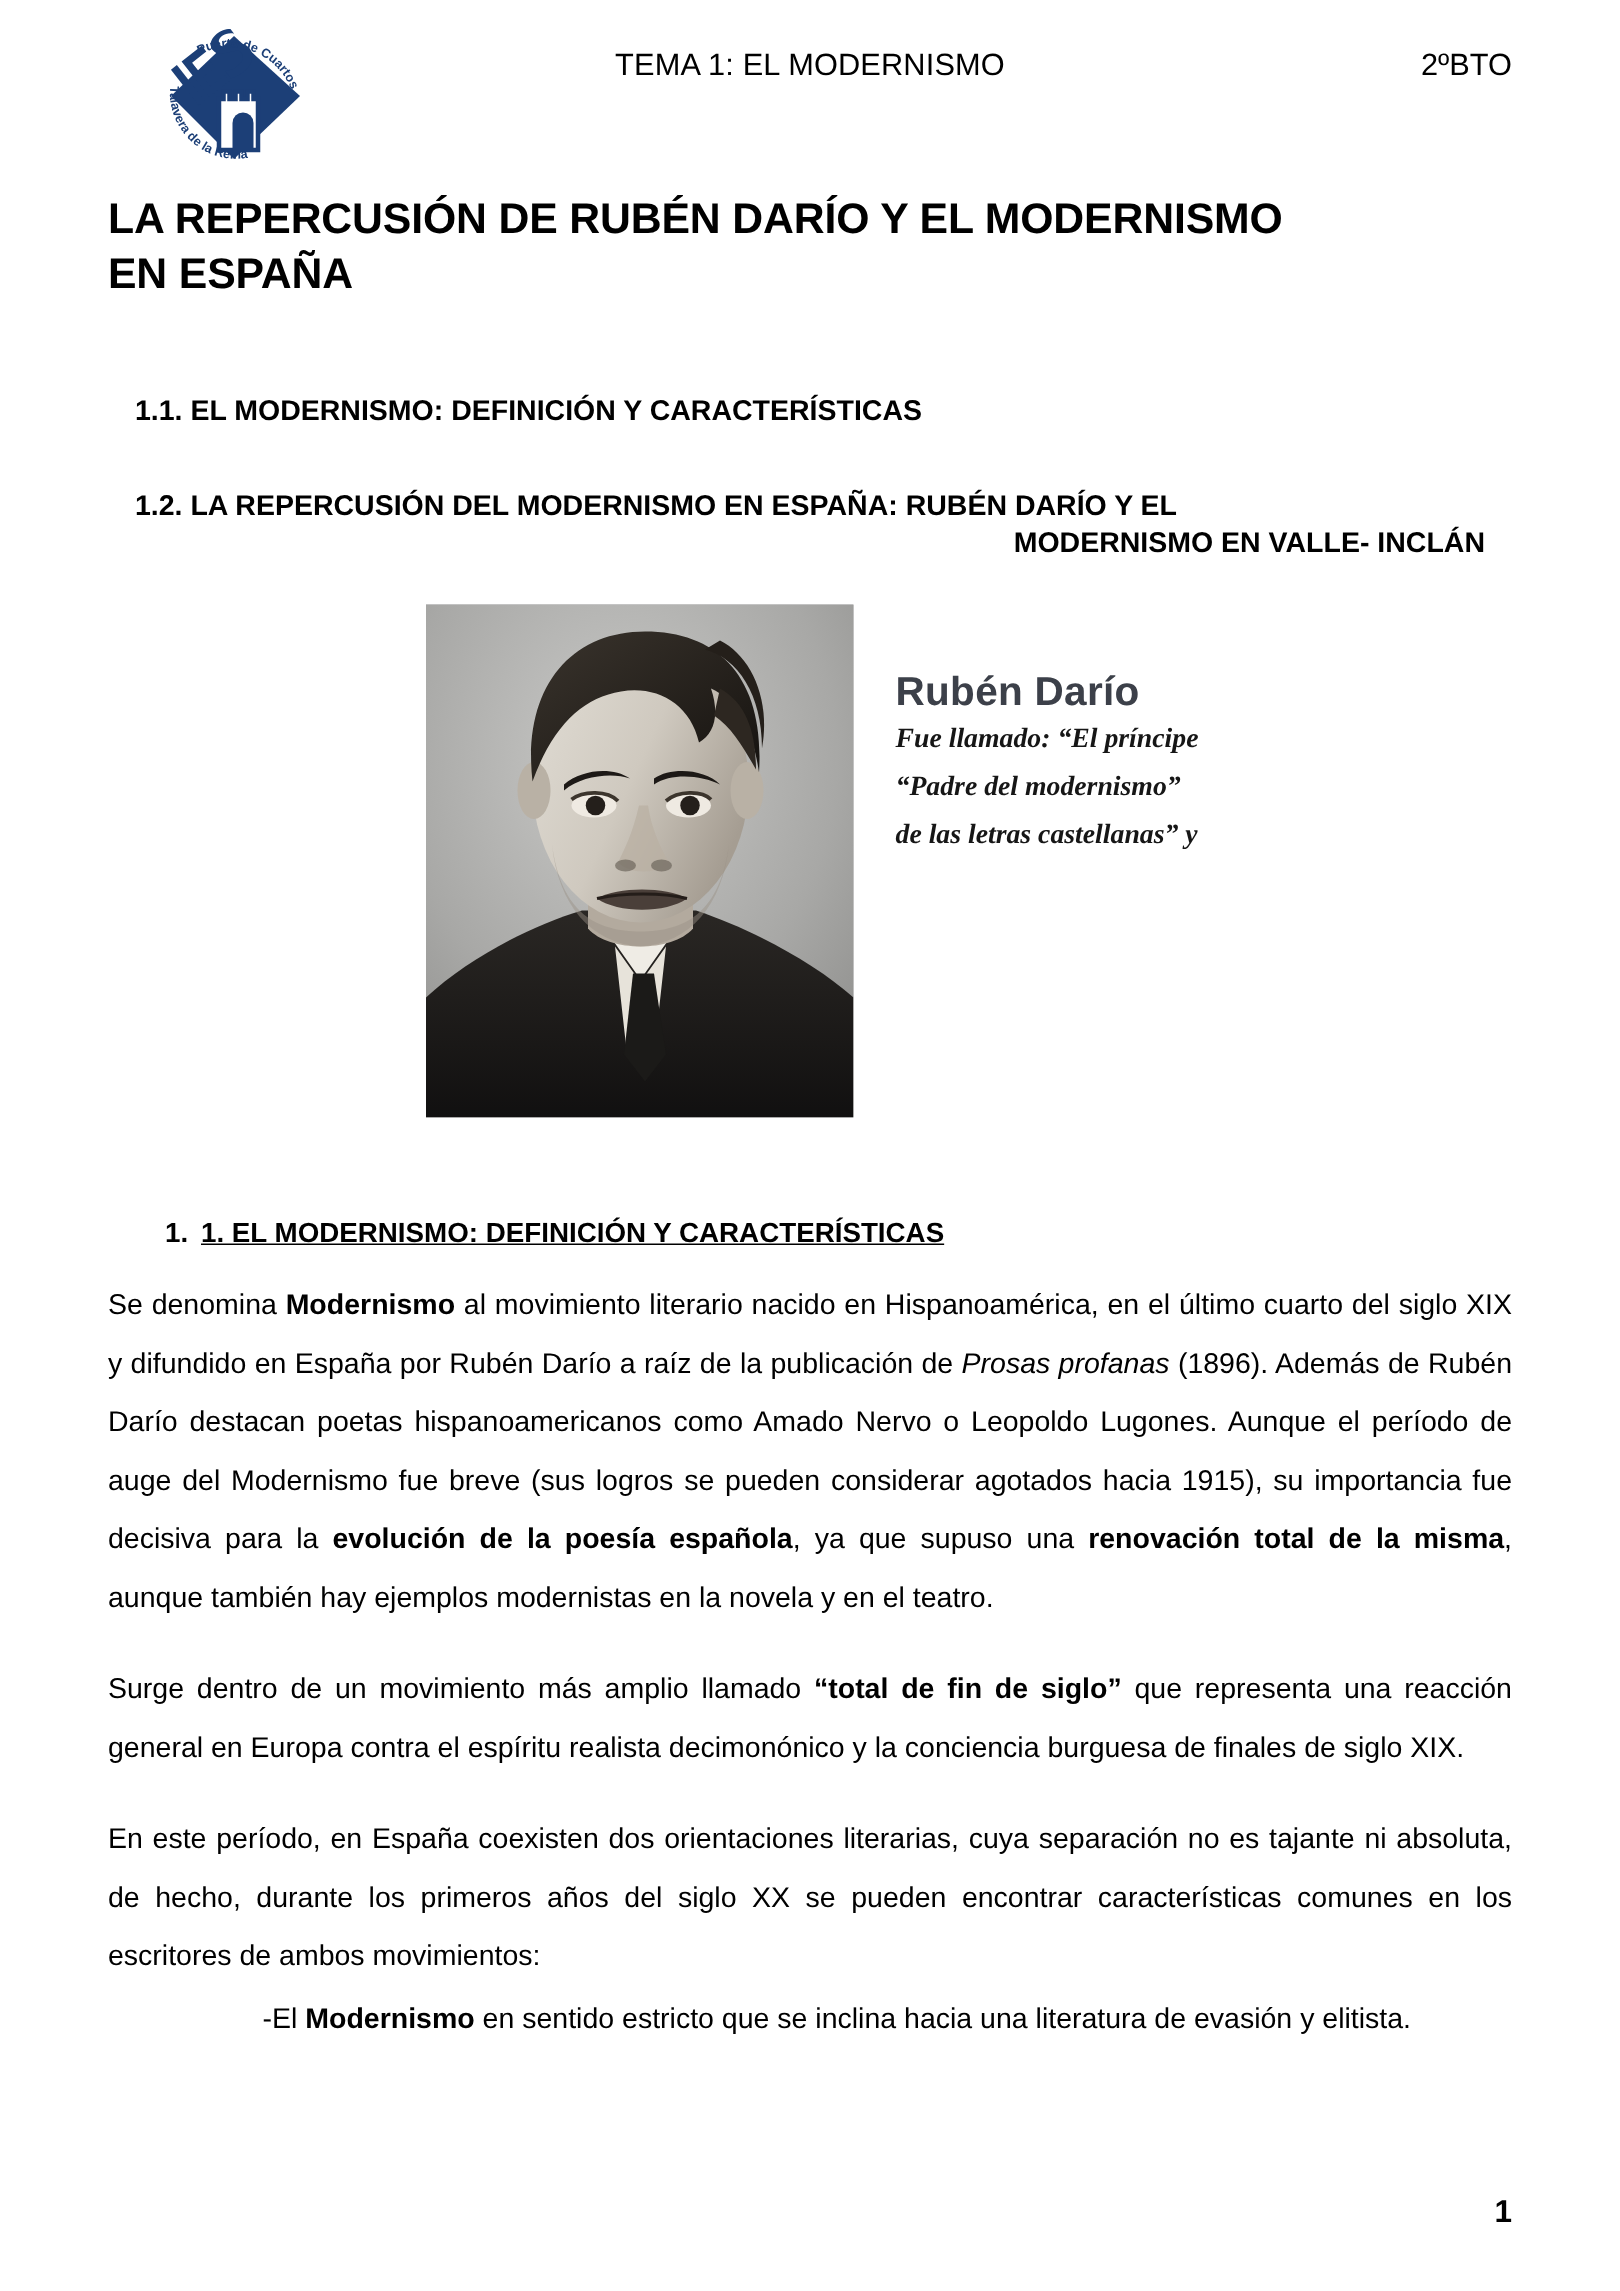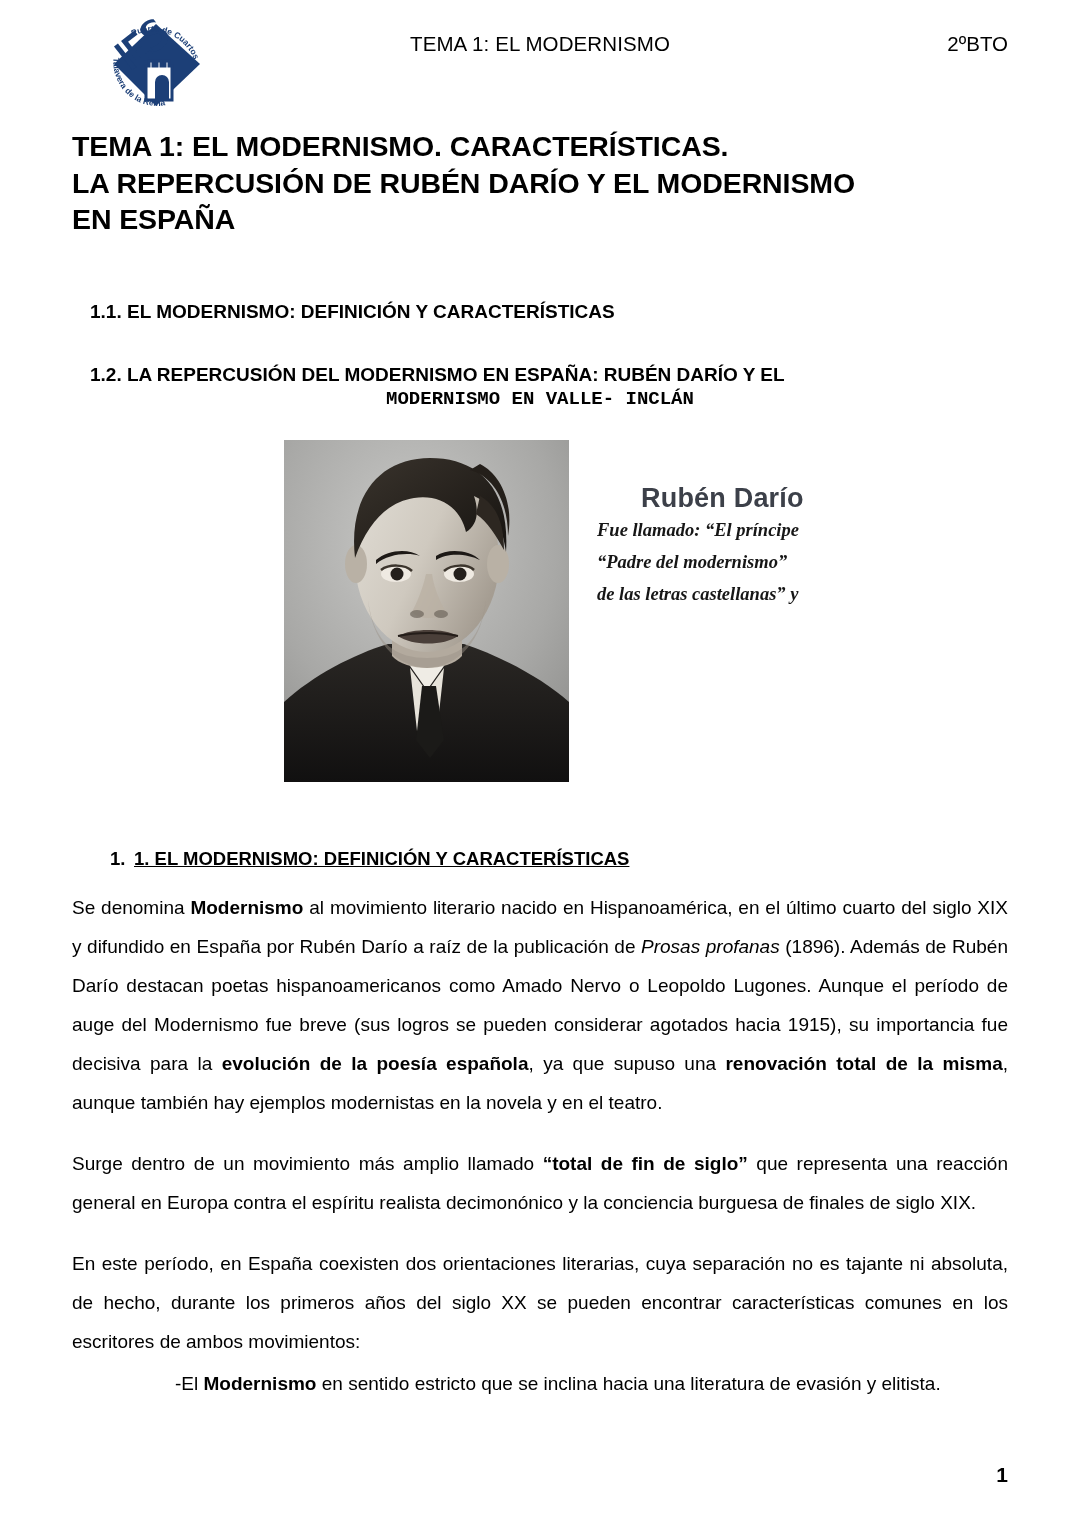--- a/index.html
+++ b/index.html
@@ -74,21 +74,21 @@
 
   
   .sub-heading {
     font-size: 19px;
     line-height: 25px;
     font-weight: bold;
     margin: 18px;
   }
   .sh-1 { padding-top: 43px; }
   .sh-2 { padding-top: 20px; text-align: justify; }
-  .sh-2 .line2 { display: block; text-align: center; font-family: Liberation Mono, monospace; }
+  .sh-2 .line2 { display: block; text-align: right; }
 
   
   .figure-block {
     position: relative;
     height: 400px;
     margin-top: 28px;
   }
   .portrait {
     position: absolute;
     left: 212px;
@@ -104,21 +104,20 @@
     left: 525px;
     top: 42px;
     width: 340px;
   }
   .fig-name {
     font-size: 27px;
     line-height: 32px;
     font-weight: bold;
     color: #3c4049;
     letter-spacing: 0.2px;
-    margin-left: 44px;
   }
   .fig-quote {
     font-family: "Liberation Serif", serif;
     font-style: italic;
     font-weight: bold;
     font-size: 18.5px;
     line-height: 32px;
     color: #161616;
   }
   .fig-quote span { display: block; }
@@ -214,21 +213,20 @@
       </svg>
     </div>
 
     <div class="header-center">TEMA 1: EL MODERNISMO</div>
     <div class="header-right">2ºBTO</div>
   </div>
 
   <div class="content">
 
     <h1 class="main-title">
-      <span class="tline">TEMA 1: EL MODERNISMO. CARACTERÍSTICAS.</span>
       <span class="tline">LA REPERCUSIÓN DE RUBÉN DARÍO Y EL MODERNISMO</span>
       <span class="tline">EN ESPAÑA</span>
     </h1>
 
     <p class="sub-heading sh-1">1.1. EL MODERNISMO: DEFINICIÓN Y CARACTERÍSTICAS</p>
 
     <p class="sub-heading sh-2">
       <span>1.2.  LA  REPERCUSIÓN  DEL  MODERNISMO  EN  ESPAÑA: RUBÉN DARÍO Y EL</span>
       <span class="line2">MODERNISMO EN VALLE- INCLÁN</span>
     </p>

